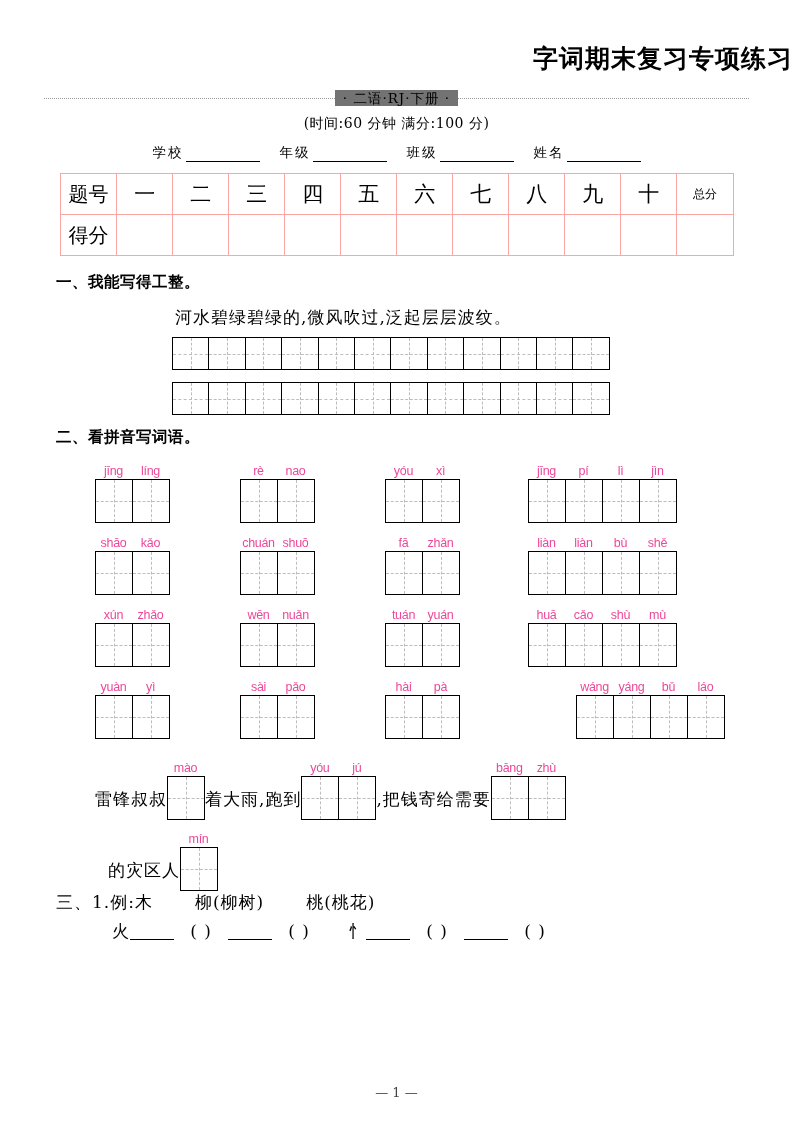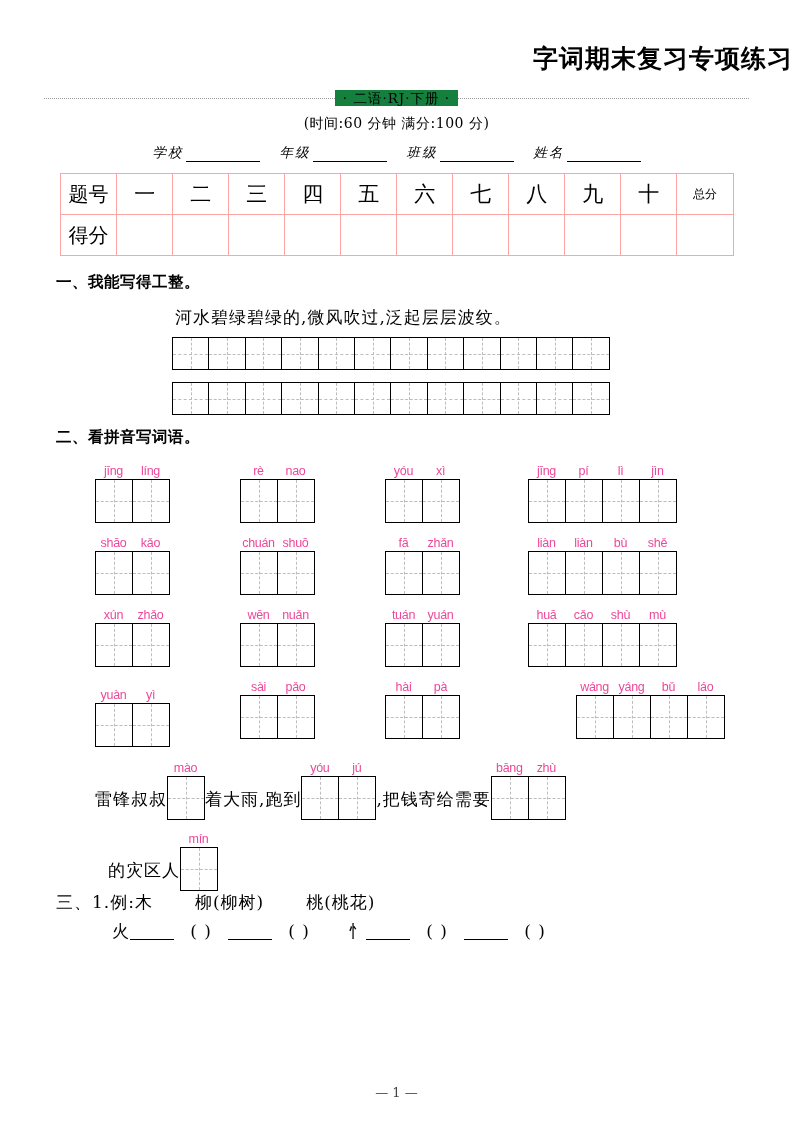--- a/index.html
+++ b/index.html
@@ -32,21 +32,21 @@
     left:44px;right:44px;top:10px;
     border-top:1px dotted #9a9a9a;
   }
   .subtitle{
     position:relative;
     display:block;
     text-align:center;
   }
   .subtitle span{
     position:relative;
-    background:#15803d;
+    background:#737373;
     padding:0 8px;
     font-family:"DejaVu Serif","Liberation Serif",serif;
     font-size:13.5px;
     letter-spacing:1px;
   }
   .exam-meta{
     text-align:center;
     font-family:"DejaVu Serif","Liberation Serif",serif;
     font-size:14px;
     margin-top:7px;
@@ -54,21 +54,21 @@
   }
   .idrow{
     display:flex;
     justify-content:center;
     gap:20px;
     margin-top:11px;
     font-family:"DejaVu Serif","Liberation Serif",serif;
     font-size:13.5px;
   }
   .idfield{display:flex;align-items:flex-end;}
-  .idfield .lbl{white-space:nowrap;letter-spacing:2px;font-style:italic;}
+  .idfield .lbl{white-space:nowrap;letter-spacing:2px;}
   .idfield .blank{
     display:inline-block;
     width:74px;
     border-bottom:1px solid #000;
     height:14px;
     margin-left:2px;
   }
 
   
   .score-table{
@@ -436,21 +436,21 @@
           </div>
           <div class="grid-row wordgrid">
             <div class="cell"></div>
             <div class="cell"></div>
             <div class="cell"></div>
             <div class="cell"></div>
           </div>
         </div>
       </div>
       <div style="position: relative; height: 72px;">
-        <div class="pin-item" style="position: absolute; left: 95px; top: 8px;">
+        <div class="pin-item" style="position: absolute; left: 95px; top: 0px;">
           <div class="pin-line">
             <span>yuàn</span>
             <span>yì</span>
           </div>
           <div class="grid-row wordgrid">
             <div class="cell"></div>
             <div class="cell"></div>
           </div>
         </div>
         <div class="pin-item" style="position: absolute; left: 240px; top: 0px;">

